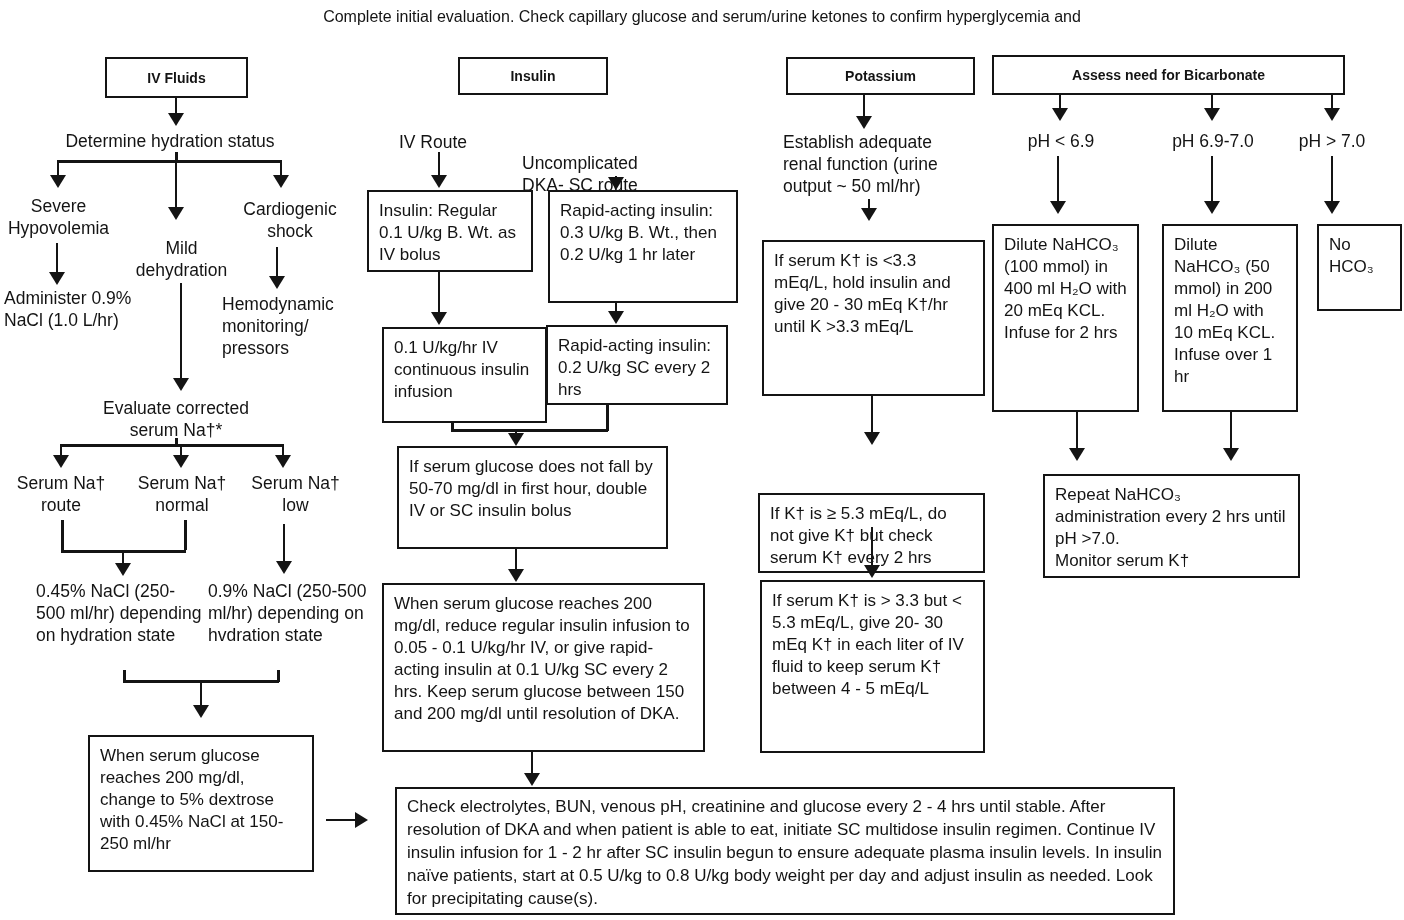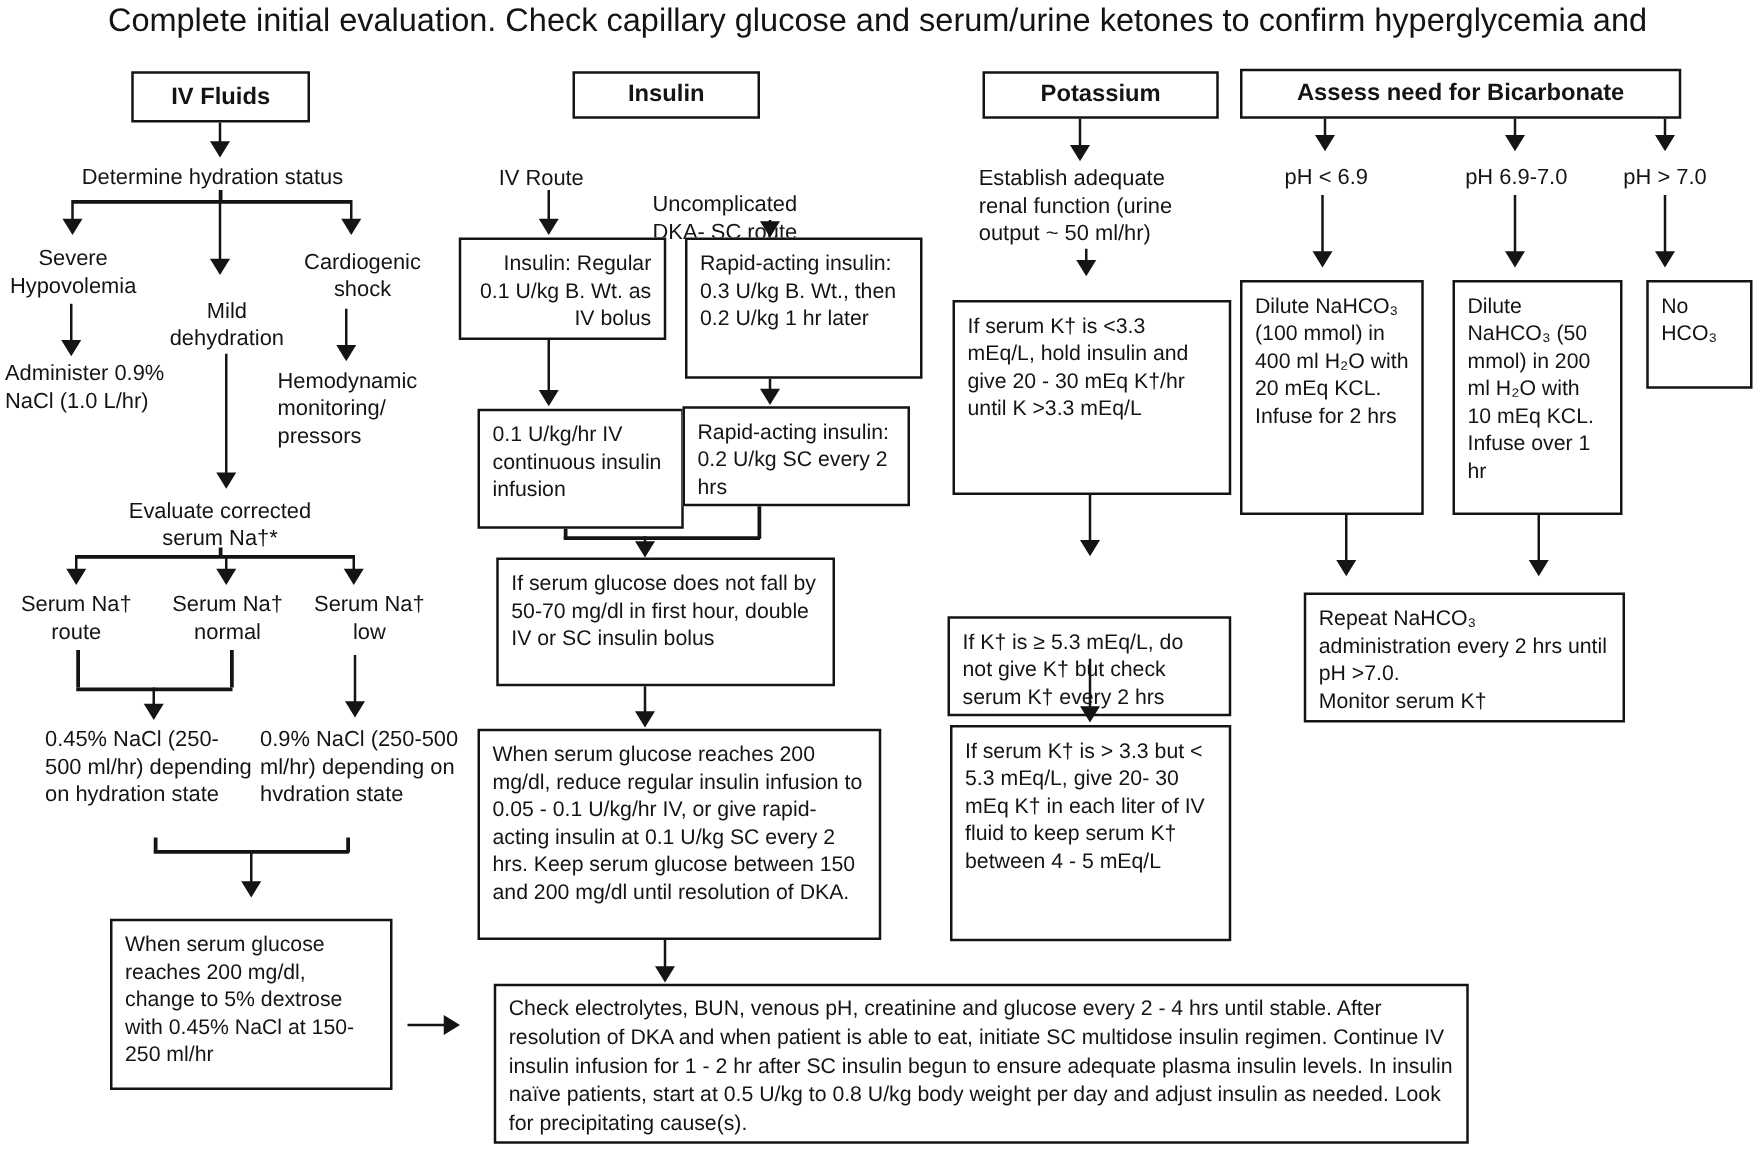--- a/index.html
+++ b/index.html
@@ -3,22 +3,22 @@
 <meta charset="utf-8">
 <style>
   html,body{margin:0;padding:0;background:#fff;}
   .page{position:relative;width:1404px;height:920px;background:#fff;overflow:hidden;
         font-family:"Liberation Sans","DejaVu Sans",sans-serif;color:#141414;}
   .t{position:absolute;font-size:17.5px;line-height:22px;white-space:pre-line;}
   .c{text-align:center;}
   .box{position:absolute;border:2px solid #141414;box-sizing:border-box;background:#fff;
        padding:8px 10px;font-size:17px;line-height:22px;white-space:pre-line;}
   .title{display:flex;align-items:center;justify-content:center;font-weight:bold;
-         font-size:19px;padding:0;text-align:center;}
-  .hdr{position:absolute;left:0;width:1404px;text-align:center;font-size:26px;line-height:25px;}
+         font-size:14px;padding:0;text-align:center;}
+  .hdr{position:absolute;left:0;width:1404px;text-align:center;font-size:16px;line-height:25px;}
   .vl{position:absolute;width:2.5px;background:#141414;}
   .hl{position:absolute;height:2.5px;background:#141414;}
   .av{position:absolute;width:16px;}
   .av::before{content:"";position:absolute;left:50%;margin-left:-1.25px;top:0;bottom:9px;width:2.5px;background:#141414;}
   .av::after{content:"";position:absolute;left:50%;margin-left:-8px;bottom:0;width:0;height:0;
              border-left:8px solid transparent;border-right:8px solid transparent;border-top:13px solid #141414;}
   .ah{position:absolute;height:16px;}
   .ah::before{content:"";position:absolute;top:50%;margin-top:-1.25px;left:0;right:9px;height:2.5px;background:#141414;}
   .ah::after{content:"";position:absolute;top:50%;margin-top:-8px;right:0;width:0;height:0;
              border-top:8px solid transparent;border-bottom:8px solid transparent;border-left:13px solid #141414;}
@@ -81,21 +81,21 @@
   <div class="av" style="left:193px;top:680px;height:38px;"></div>
 
   <div class="box" style="left:88px;top:735px;width:226px;height:137px;">When serum glucose reaches 200 mg/dl, change to 5% dextrose with 0.45% NaCl at 150-250 ml/hr</div>
   <div class="ah" style="left:326px;top:812px;width:42px;"></div>
 
   <div class="t c" style="left:392px;top:131px;width:82px;">IV Route</div>
   <div class="t" style="left:522px;top:131px;width:132px;margin-top:21px;">Uncomplicated DKA- SC route</div>
   <div class="av" style="left:431px;top:152px;height:36px;"></div>
   <div class="av" style="left:608px;top:176px;height:14px;"></div>
 
-  <div class="box" style="left:367px;top:190px;width:166px;height:82px;text-align:right;">Insulin: Regular 0.1 U/kg B. Wt. as IV bolus</div>
+  <div class="box" style="left:367px;top:190px;width:166px;height:82px;">Insulin: Regular 0.1 U/kg B. Wt. as IV bolus</div>
   <div class="box" style="left:548px;top:190px;width:190px;height:113px;">Rapid-acting insulin: 0.3 U/kg B. Wt., then 0.2 U/kg 1 hr later</div>
 
   <div class="av" style="left:431px;top:272px;height:53px;"></div>
   <div class="av" style="left:608px;top:303px;height:21px;"></div>
 
   <div class="box" style="left:382px;top:327px;width:165px;height:96px;">0.1 U/kg/hr IV continuous insulin infusion</div>
   <div class="box" style="left:546px;top:325px;width:182px;height:80px;">Rapid-acting insulin: 0.2 U/kg SC every 2 hrs</div>
 
   <div class="vl" style="left:606px;top:405px;height:26px;"></div>
   <div class="vl" style="left:451px;top:423px;height:8px;"></div>

